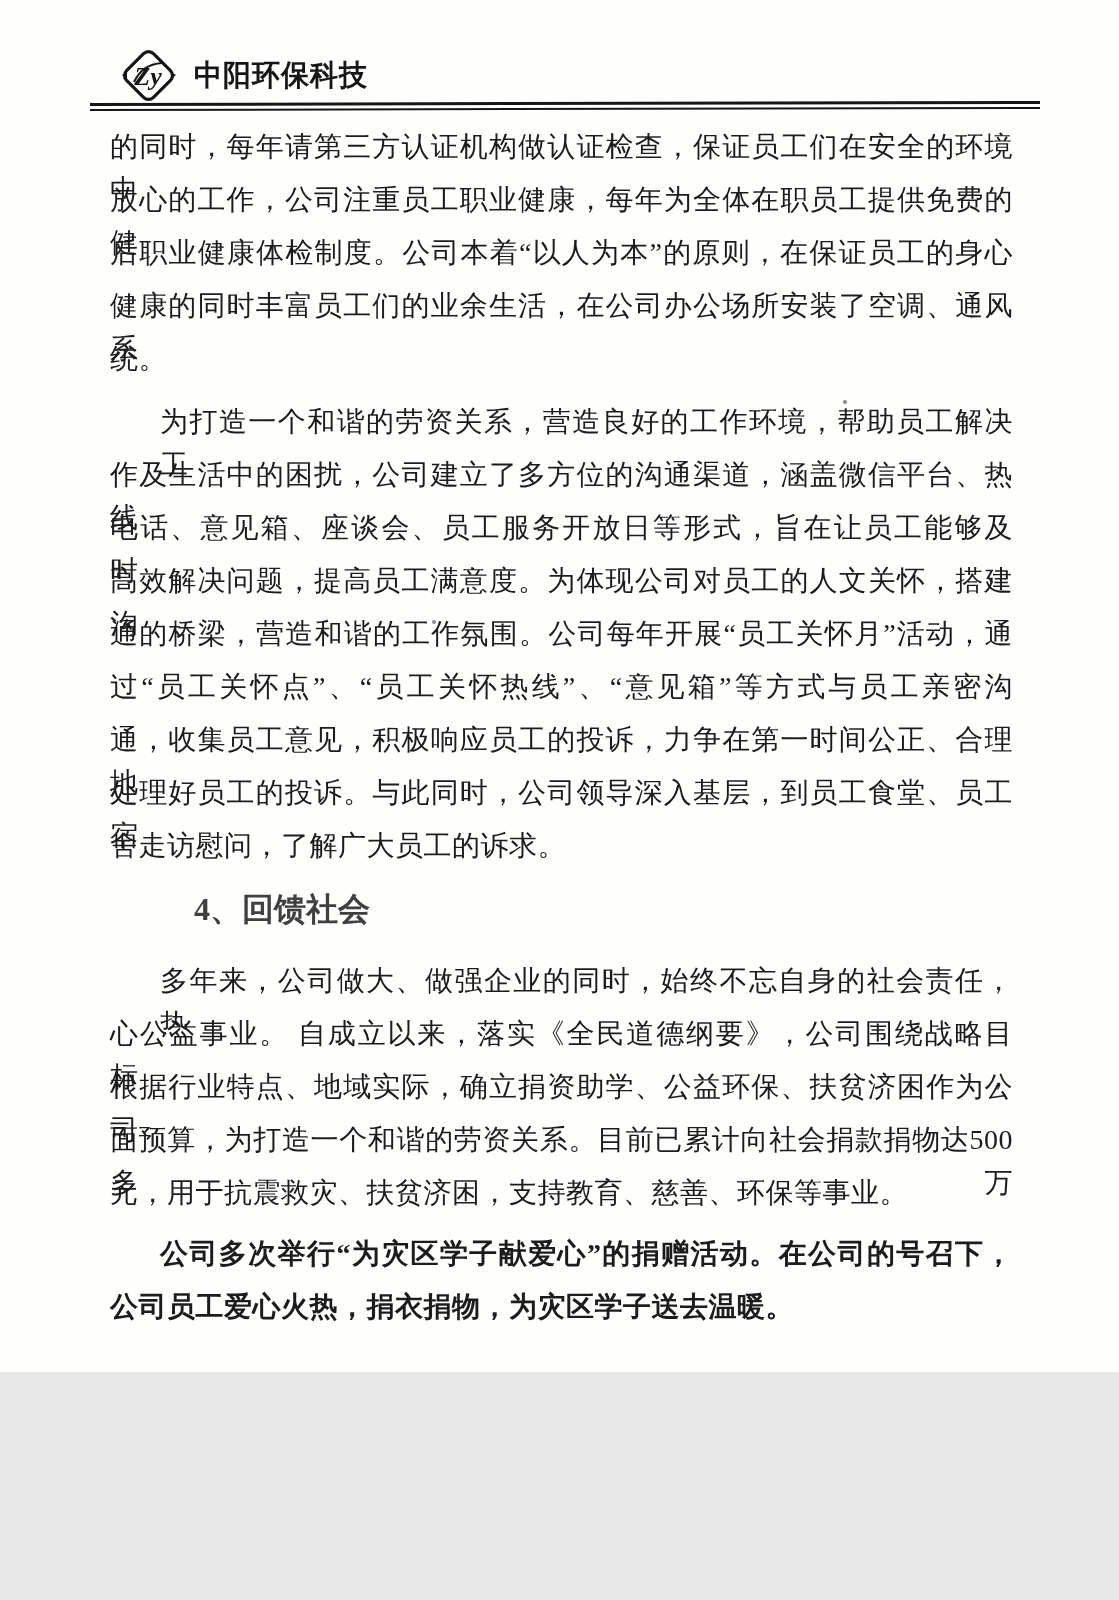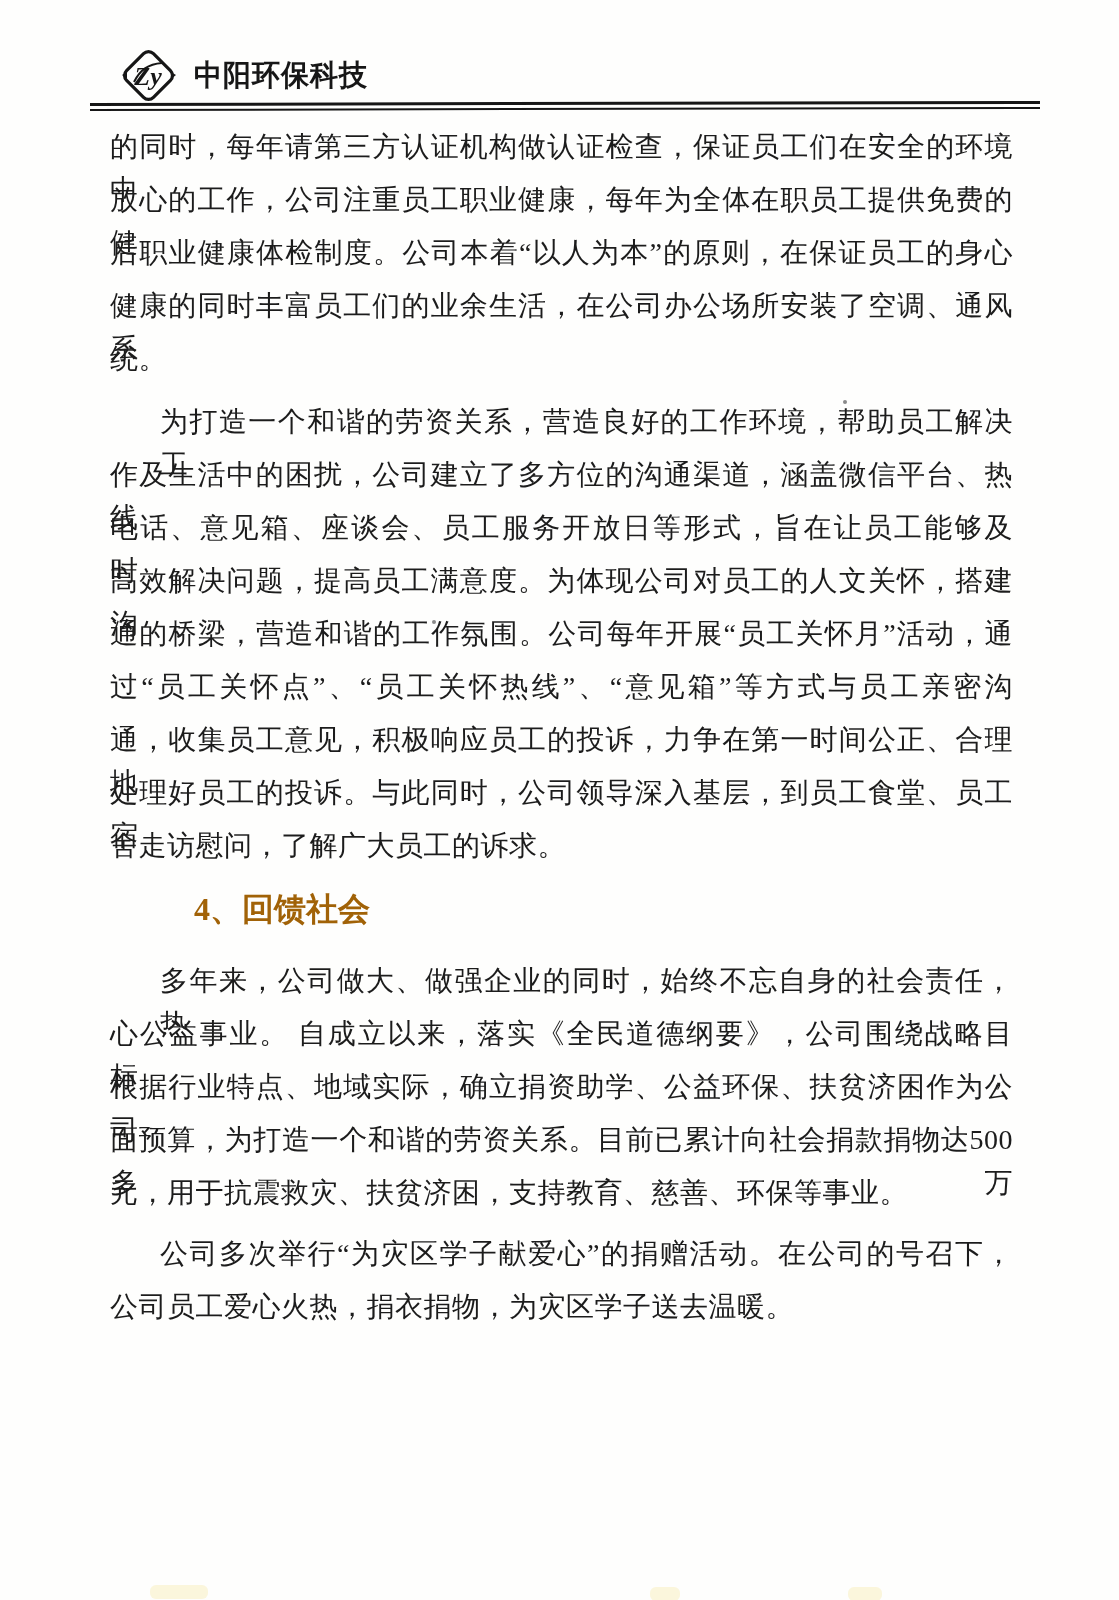--- a/index.html
+++ b/index.html
@@ -1,20 +1,20 @@
 <!DOCTYPE html>
 <html><head>
 <meta charset="utf-8">
 <style>
   html, body { margin: 0; padding: 0; }
   body { background: #e8e8e8; }
   .page {
     position: relative;
     width: 1119px;
-    height: 1600px;
+    height: 1372px;
     margin: 0 auto;
     background: #fefefd;
     overflow: hidden;
     font-family: "Liberation Serif", serif;
     color: #1c1c1c;
   }
   
   .header {
     position: absolute;
     left: 118px;
@@ -65,24 +65,24 @@
   .para { margin: 0; }
   .p1 { padding-top: 13px; }
   .p2 { margin-top: 10px; }
   .section-heading {
     margin-top: 2px;
     height: 60px;
     line-height: 60px;
     padding-left: 84px;
     font-size: 32px;
     font-weight: 700;
-    color: #a16207;
+    color: #404040;
   }
   .p3 { margin-top: 20px; }
-  .p4 { margin-top: 8px; }
+  .p4 { margin-top: 8px; font-weight: bold; }
   
   .artifact {
     position: absolute;
     height: 14px;
     border-radius: 6px;
     background: rgba(248, 238, 180, 0.45);
   }
   .artifact.a1 { left: 150px; top: 1585px; width: 58px; }
   .artifact.a2 { left: 650px; top: 1587px; width: 30px; }
   .artifact.a3 { left: 848px; top: 1587px; width: 34px; }

